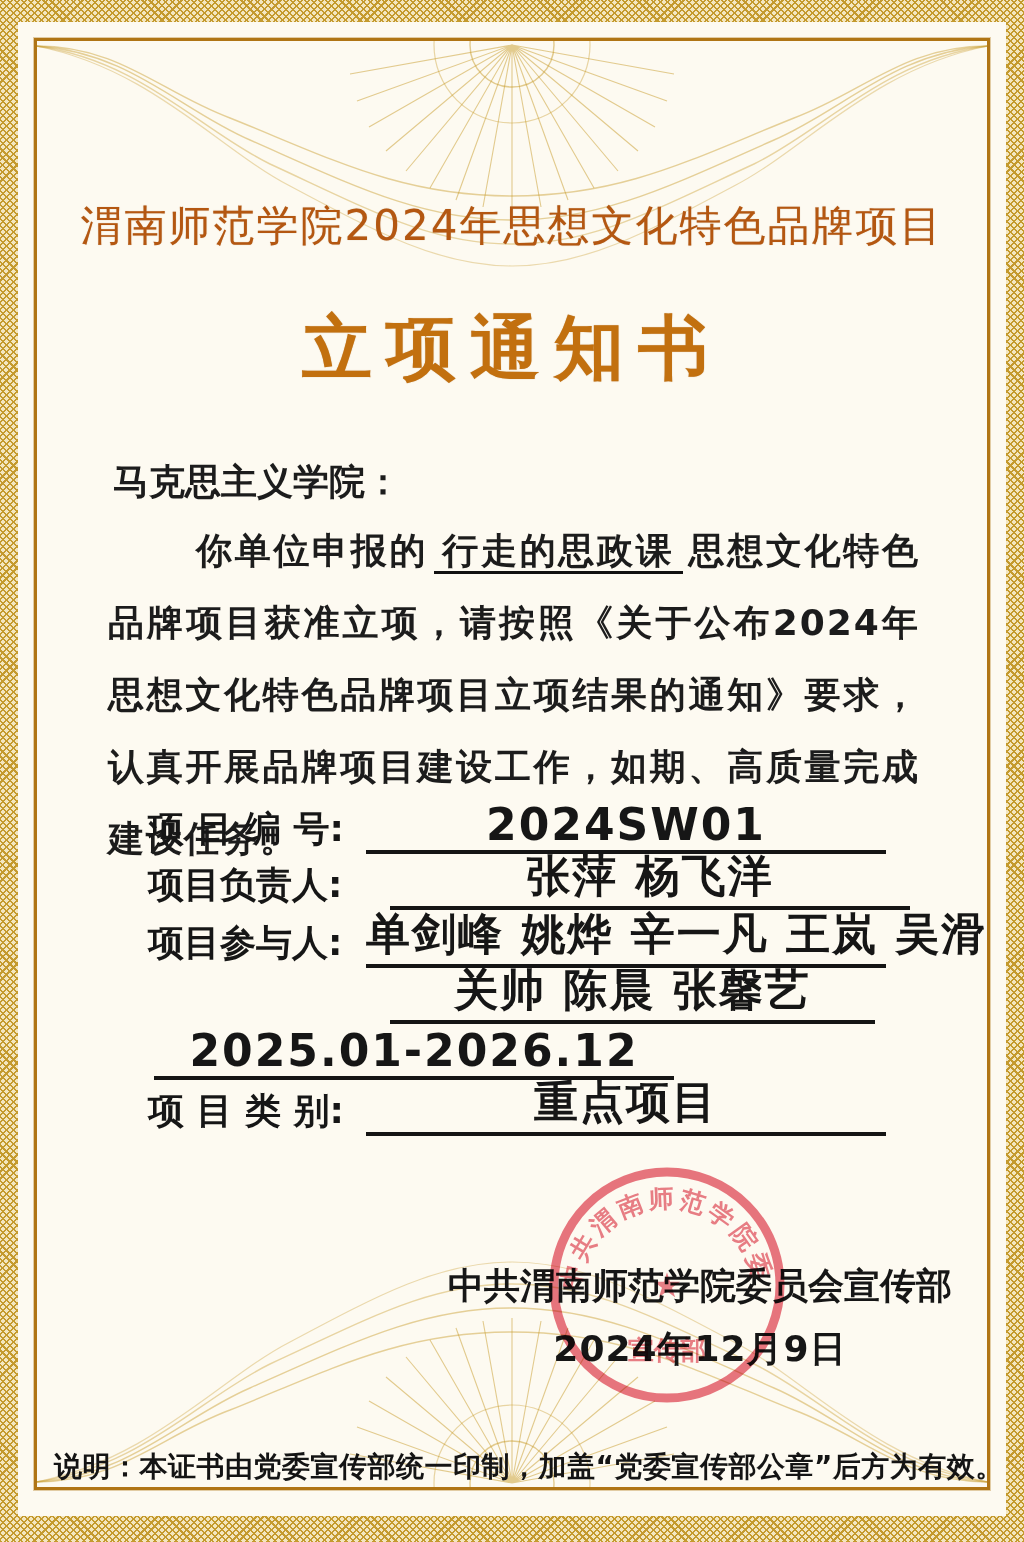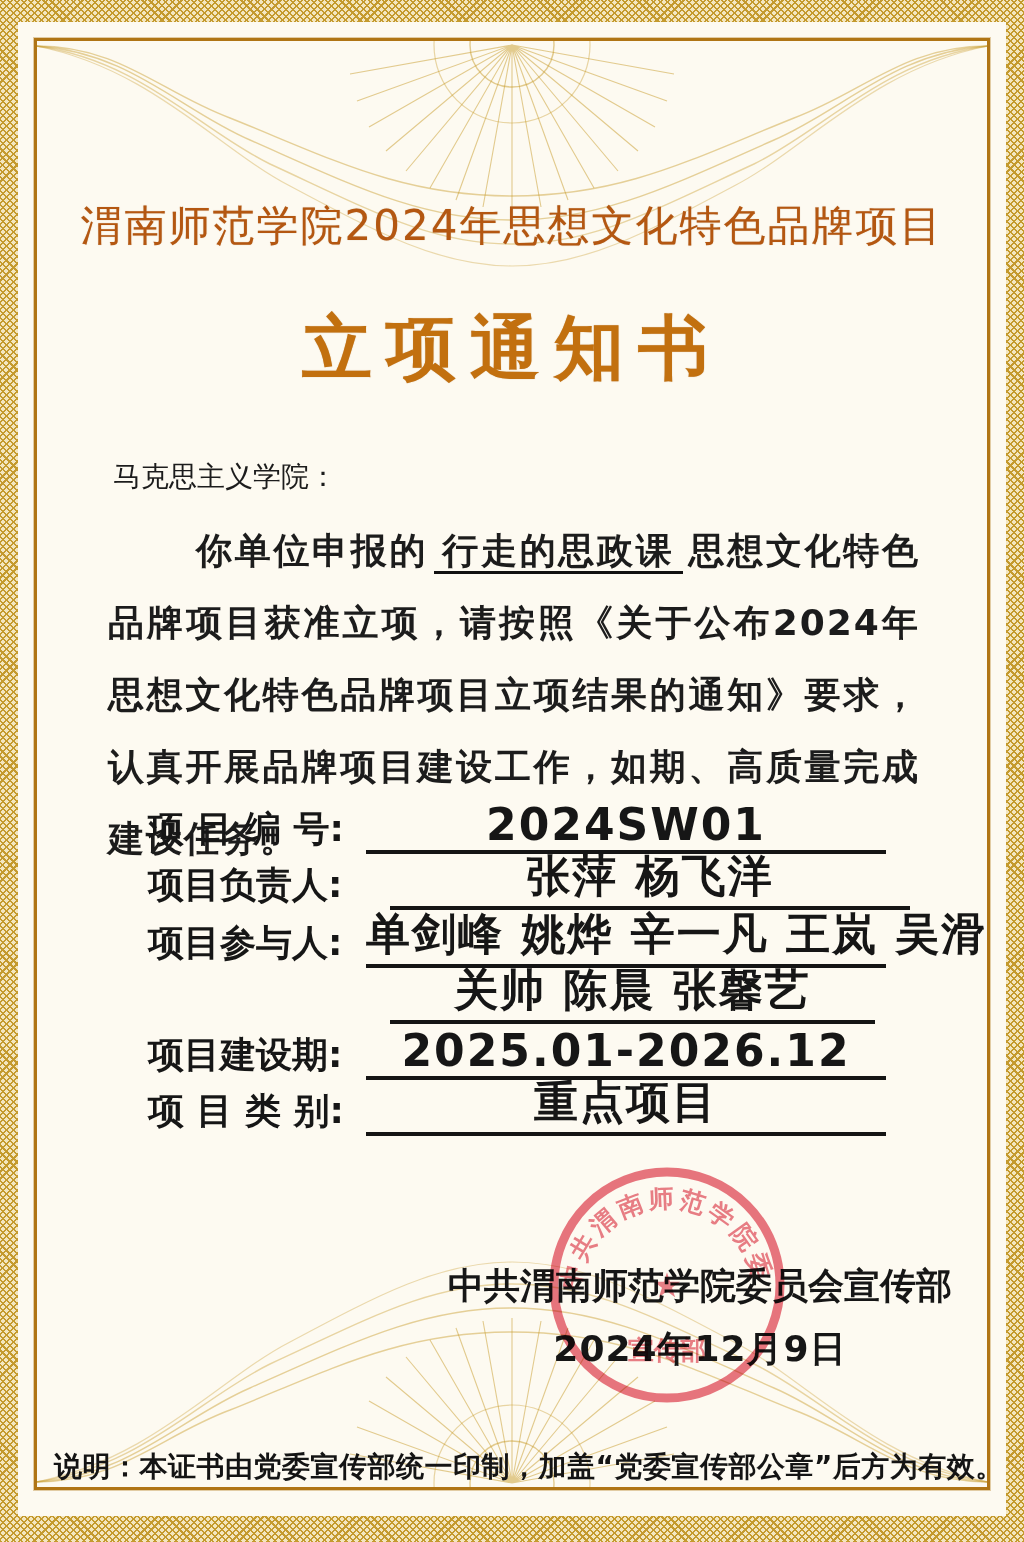--- a/index.html
+++ b/index.html
@@ -36,21 +36,21 @@
     text-shadow:0 0 1px rgba(140,70,10,.4);
   }
   .big-title{
     position:absolute; top:302px; left:0; right:0;
     text-align:center; font-weight:bold;
     font-size:70px; letter-spacing:14px; color:#c2700f;
     text-shadow:0 0 1px rgba(150,80,10,.45);
   }
   .salutation{
     position:absolute; top:458px; left:113px;
-    font-size:28px; font-weight:normal; color:#1c1c1c;
+    font-size:36px; font-weight:bold; color:#1c1c1c;
   }
   .body-par{
     position:absolute; top:515px; left:108px; width:812px;
     font-size:36px; line-height:72px; font-weight:bold; color:#1c1c1c;
     letter-spacing:2px; text-align:justify; text-indent:88px;
   }
   .proj-name{
     border-bottom:3px solid #111;
     padding:0 8px; margin:0 6px;
     font-weight:bold;
@@ -132,21 +132,20 @@
         <span class="field-line">张萍 杨飞洋</span>
       </div>
       <div class="field-row" style="top:924px;">
         <span class="field-label">项目参与人:</span>
         <span class="field-line">单剑峰 姚烨 辛一凡 王岚 吴滑</span>
       </div>
       <div class="field-row" style="top:980px; left:390px;">
         <span class="field-line cont">关帅 陈晨 张馨艺</span>
       </div>
       <div class="field-row" style="top:1036px;">
-        <span class="field-label">项目建设期:</span>
         <span class="field-line">2025.01-2026.12</span>
       </div>
       <div class="field-row" style="top:1092px;">
         <span class="field-label">项 目 类 别:</span>
         <span class="field-line">重点项目</span>
       </div>
     </div>
 
     <div class="sig-block">
       <div class="sig-org">中共渭南师范学院委员会宣传部</div>

